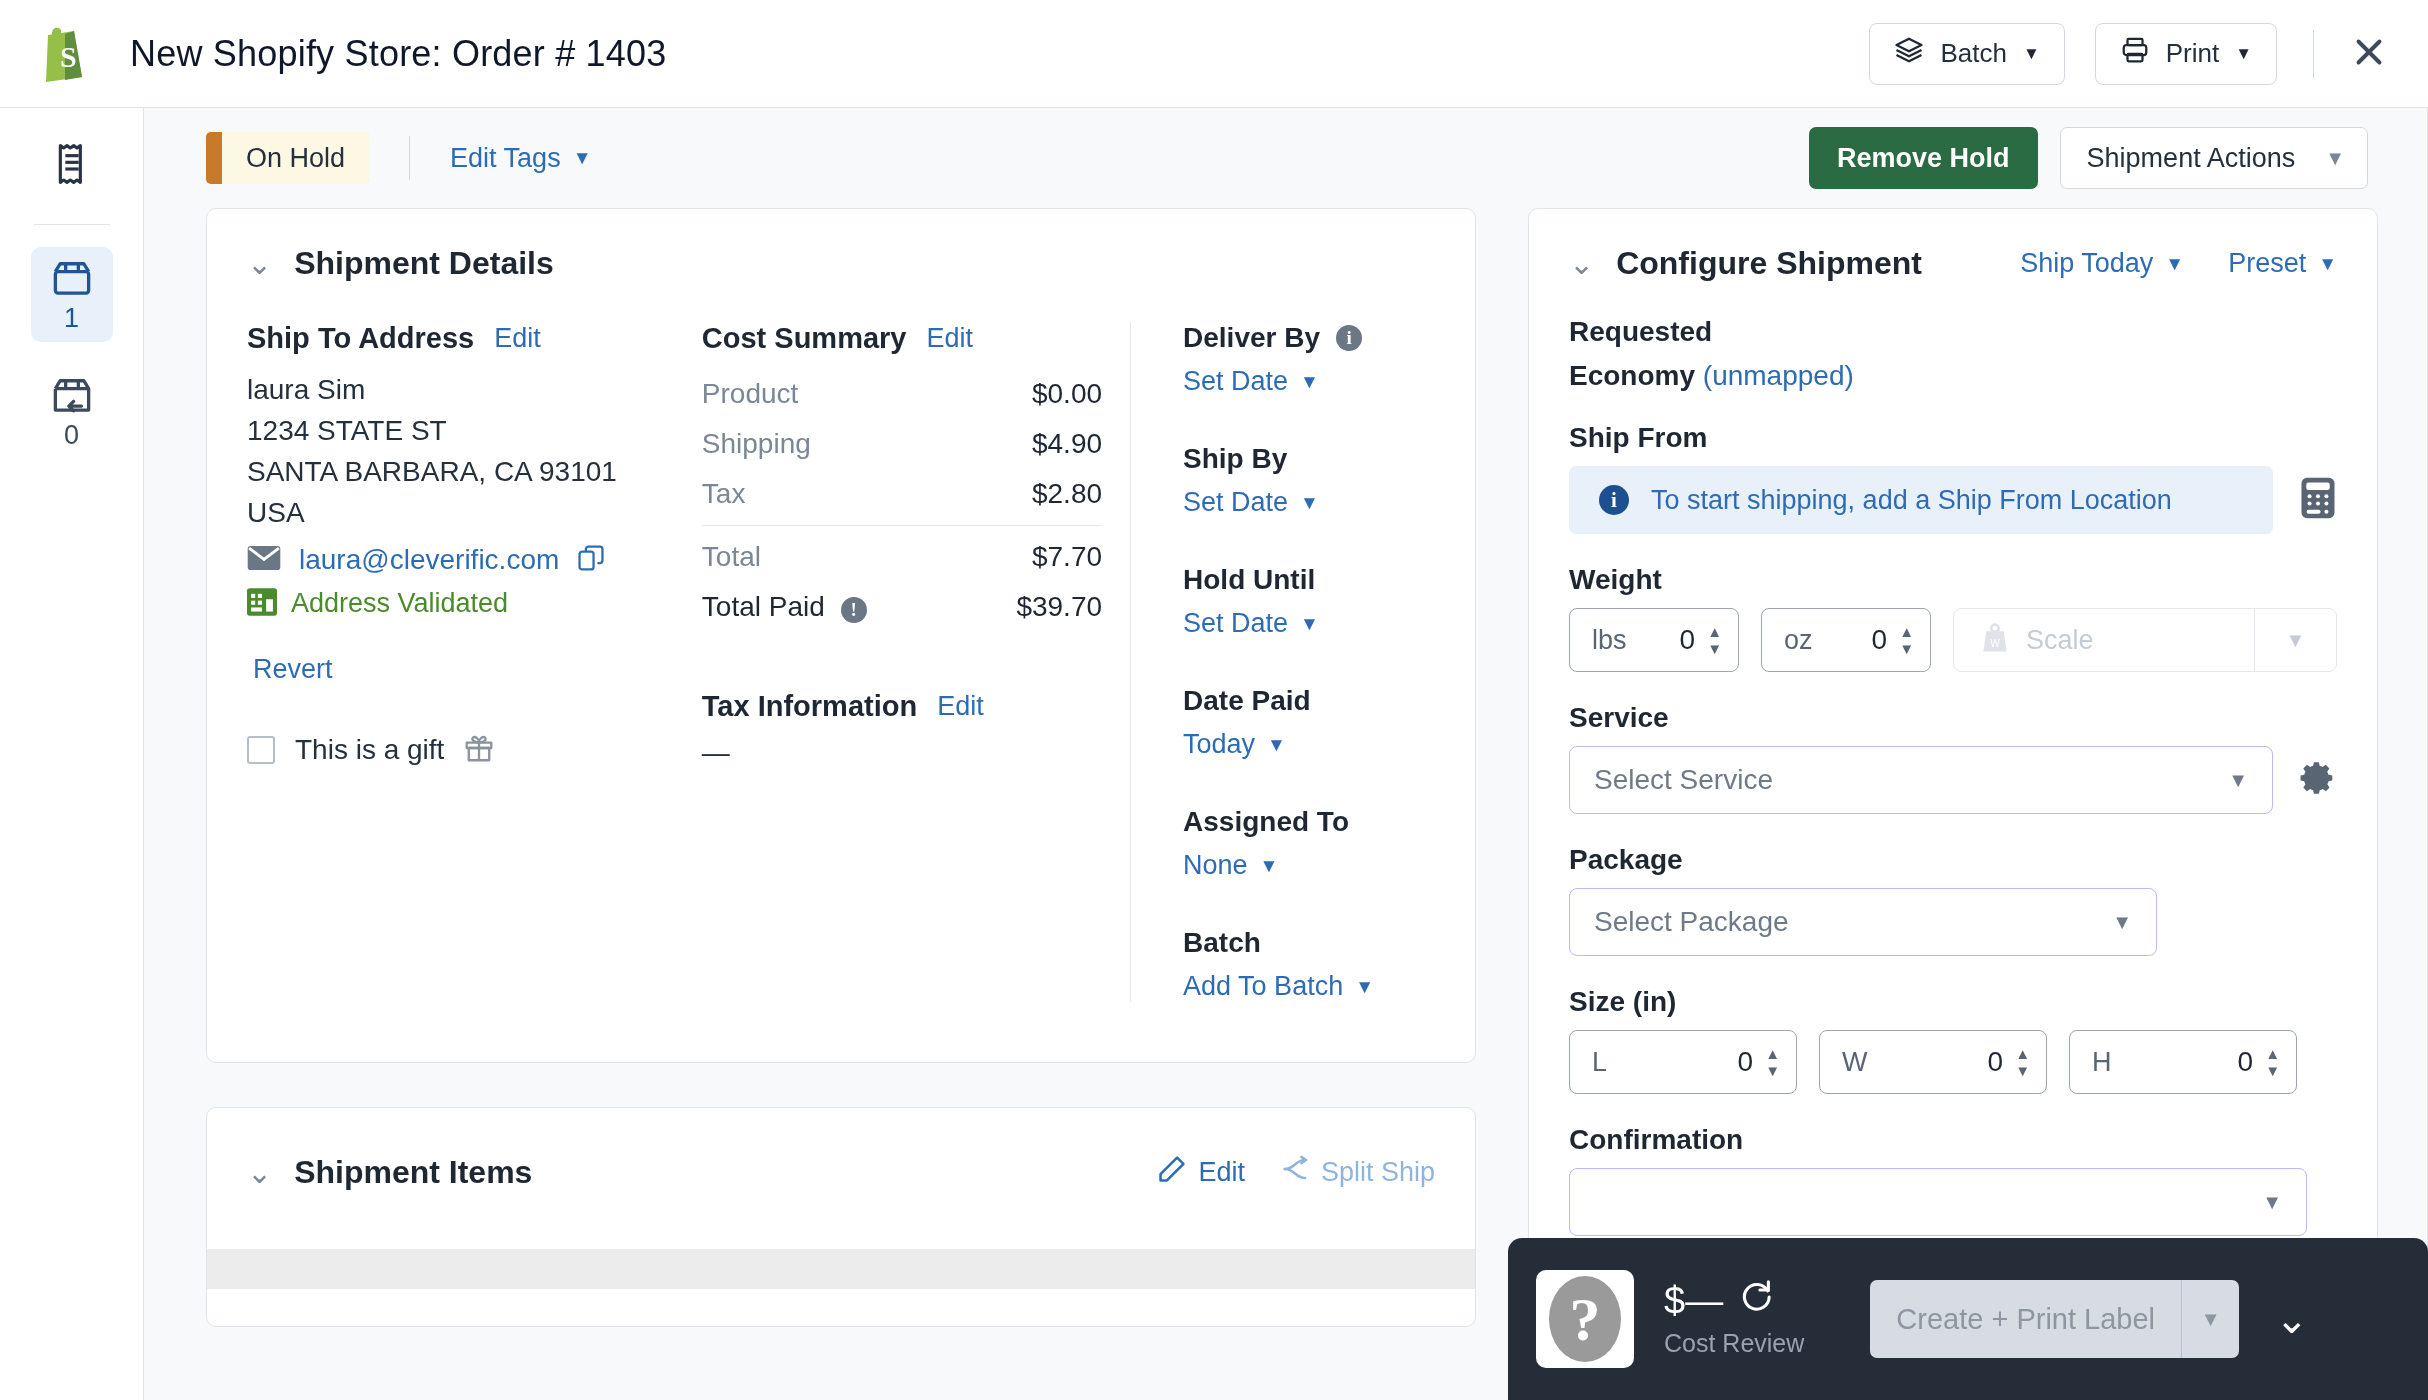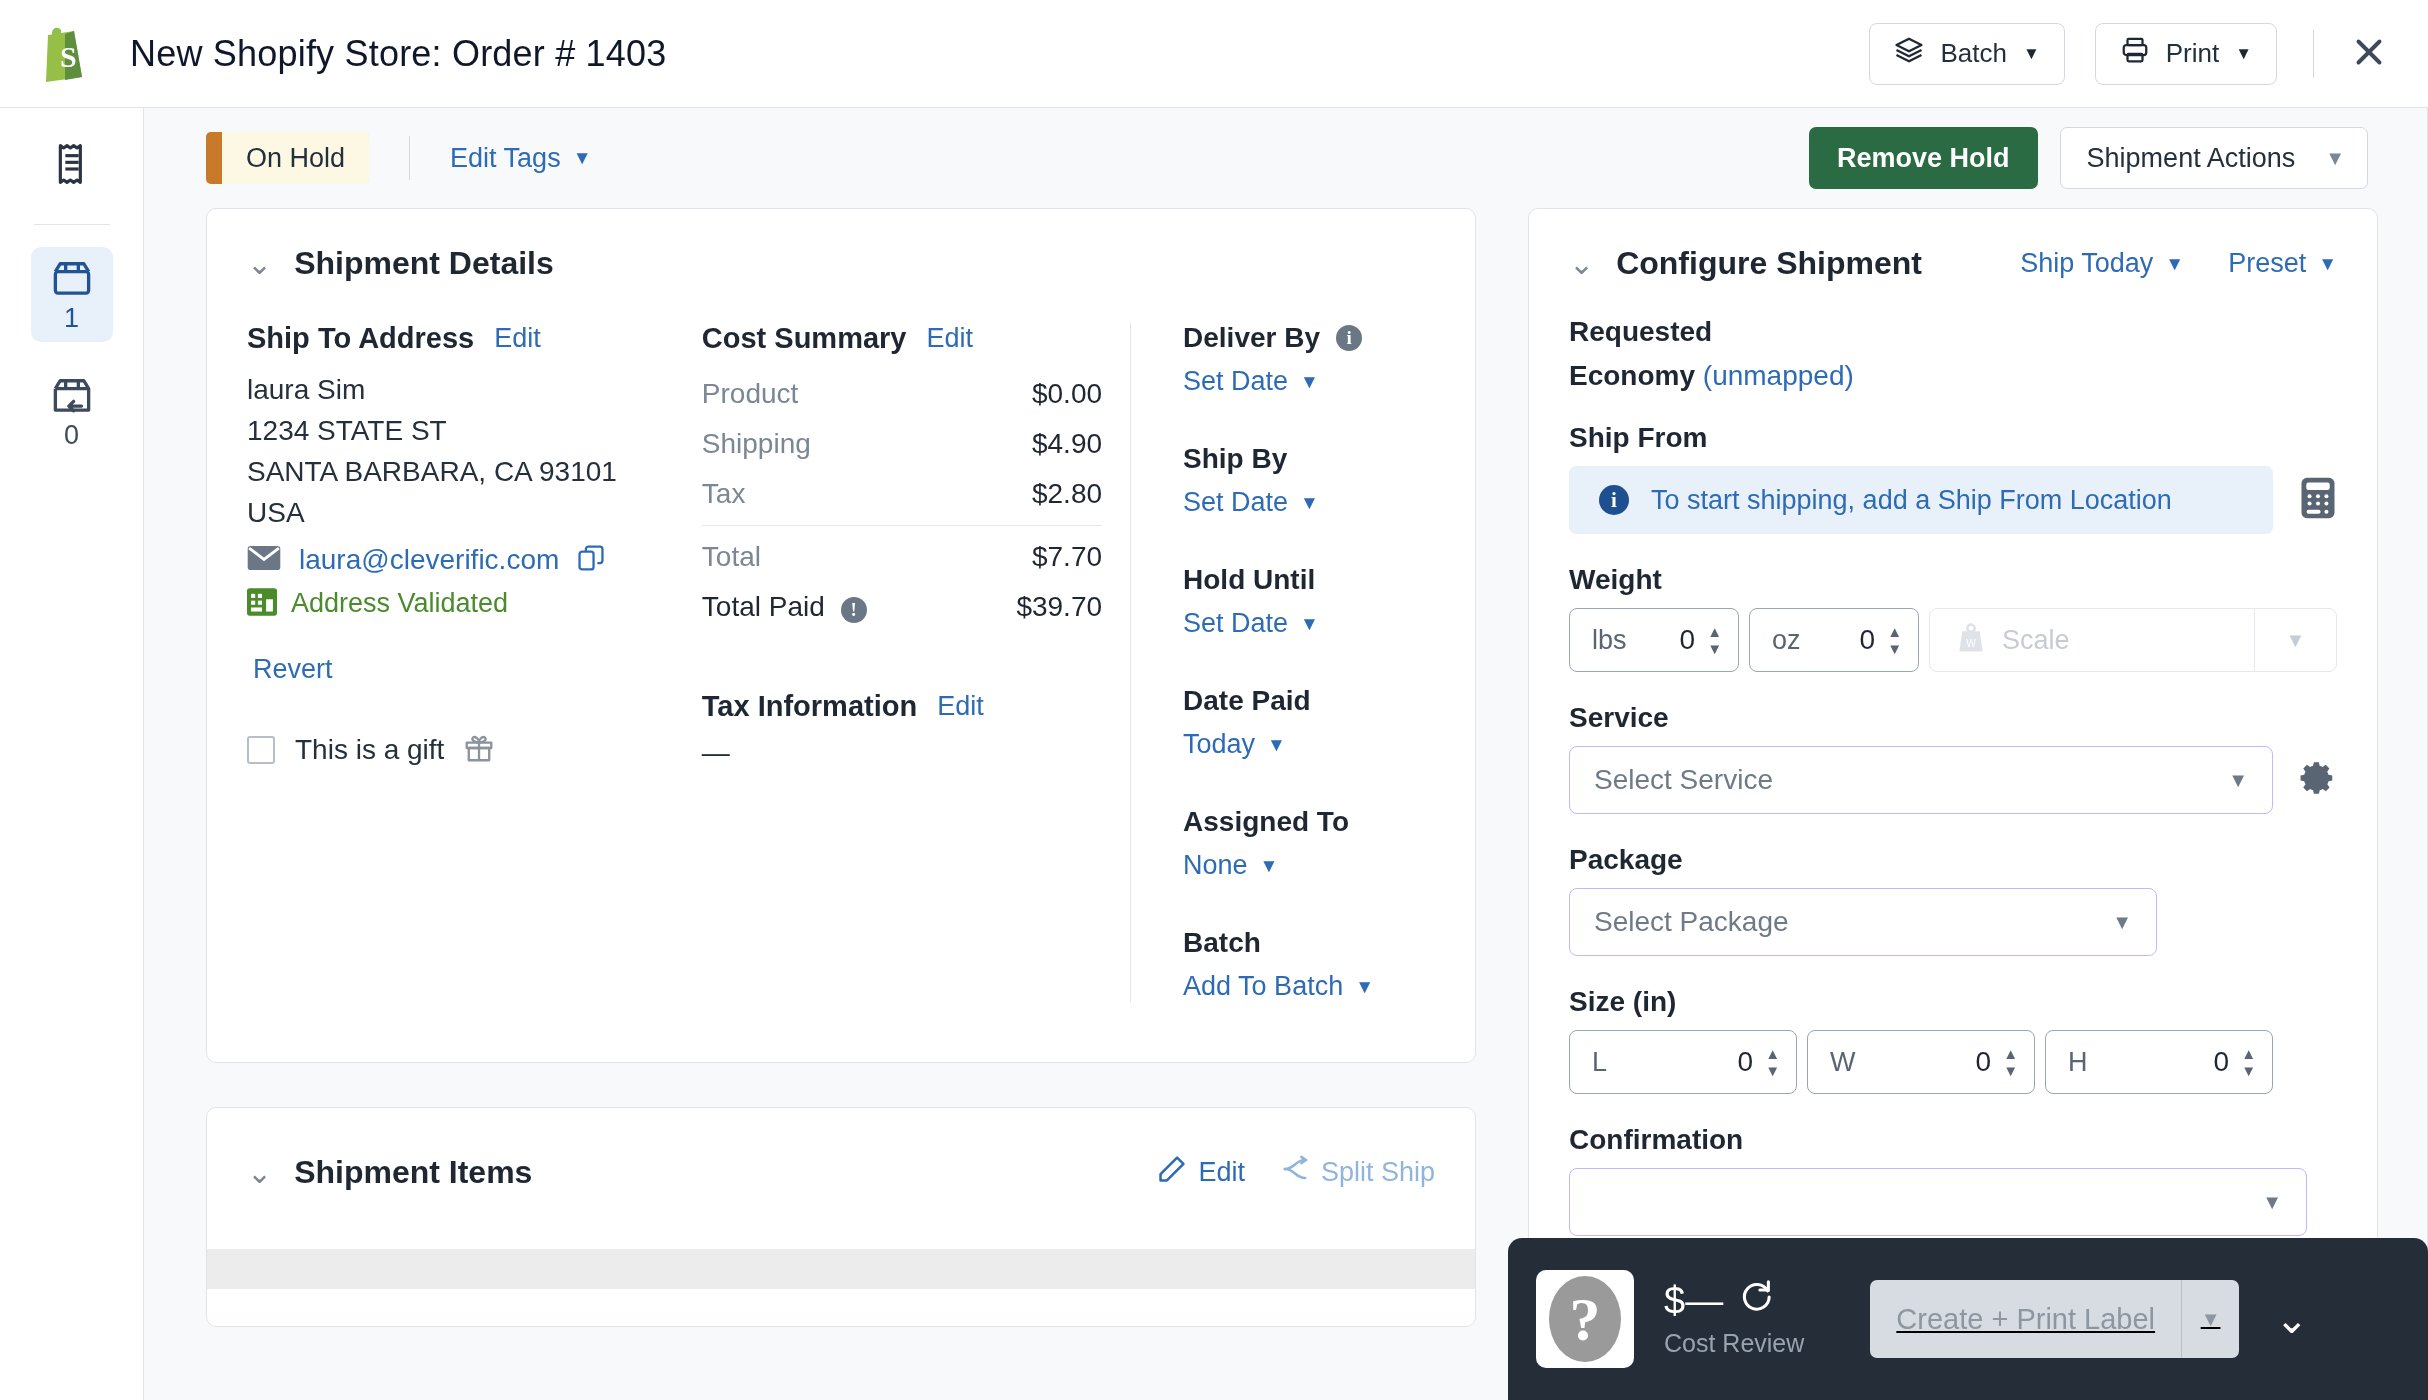--- a/index.html
+++ b/index.html
@@ -182,21 +182,21 @@
     flex: 1; background: #e8f0fa; border-radius: 7px; height: 68px;
     display: flex; align-items: center; gap: 22px; padding: 0 30px;
   }
   .notice-txt { color: #2d6cb5; font-size: 27px; }
   .info-dot-blue {
     width: 30px; height: 30px; border-radius: 50%; background: #1d4f91; color: #fff;
     font-size: 21px; font-weight: bold; display: inline-flex; align-items: center;
     justify-content: center; font-family: "Liberation Serif", serif; flex: 0 0 auto;
   }
 
-  .row { display: flex; align-items: center; gap: 10px; margin-top: 6px; }
+  .row { display: flex; align-items: center; gap: 22px; margin-top: 6px; }
   .numfield {
     height: 64px; border: 1px solid #9aa5b1; border-radius: 8px; background: #fff;
     display: flex; align-items: center; padding: 0 8px 0 22px; position: relative;
   }
   .numfield .unit { font-size: 27px; color: #5a6573; }
   .numfield .val { margin-left: auto; font-size: 28px; color: #1f2733; padding-right: 12px; }
   .spin { display: flex; flex-direction: column; gap: 5px; padding-right: 8px; cursor: pointer; }
   .spin i { font-style: normal; font-size: 15px; line-height: .8; color: #5a6573; }
 
   .scalefield {
@@ -232,21 +232,21 @@
     flex: 0 0 auto;
   }
   .help-q {
     width: 72px; height: 86px; border-radius: 50%; background: #9a9a9a; color: #fff;
     font-size: 62px; font-weight: bold; display: flex; align-items: center;
     justify-content: center; font-family: "Liberation Serif", serif;
   }
   .cost-review { margin-left: 30px; color: #fff; }
   .cost-review .amt { font-size: 38px; display: flex; align-items: center; gap: 16px; }
   .cost-review .lbl2 { font-size: 25px; color: #98a3b0; margin-top: 6px; }
-  .cpl-group { margin-left: 66px; display: flex; align-items: stretch; flex: 0 0 auto; text-decoration: underline; }
+  .cpl-group { margin-left: 66px; display: flex; align-items: stretch; flex: 0 0 auto; }
   .cpl-main {
     background: #d7dce2; color: #8d96a1; font-size: 29px; height: 78px;
     display: flex; align-items: center; padding: 0 26px; border-radius: 7px 0 0 7px;
     cursor: pointer; white-space: nowrap;
   }
   .cpl-caret {
     background: #d7dce2; width: 58px; height: 78px; border-left: 1px solid #b9c1ca;
     display: flex; align-items: center; justify-content: center;
     border-radius: 0 7px 7px 0; color: #8d96a1; font-size: 20px; cursor: pointer;
   }

